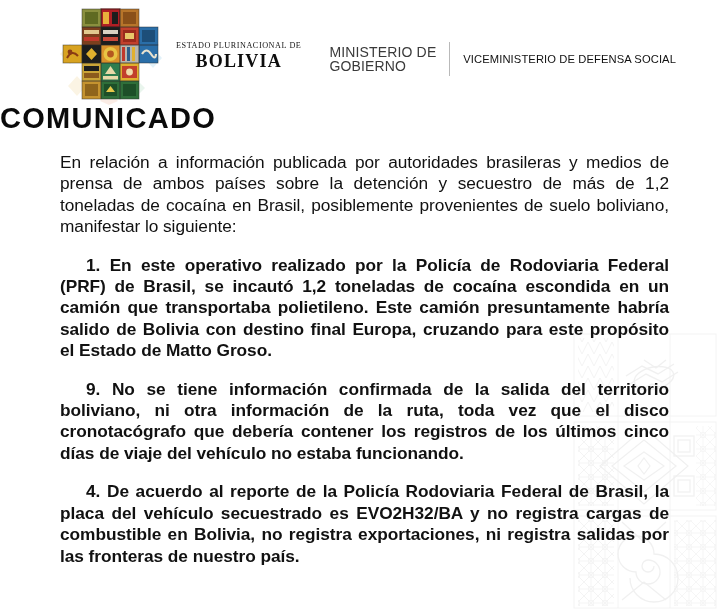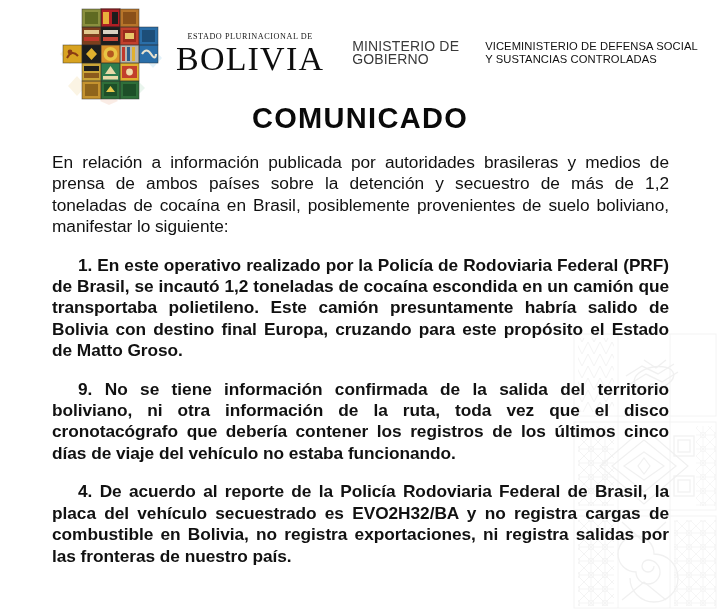--- a/index.html
+++ b/index.html
@@ -47,41 +47,41 @@
     width: 108px;
     height: 100px;
   }
   .brand-block {
     position: absolute;
     left: 176px;
     top: 33px;
     width: 500px;
     height: 46px;
     display: flex;
-    align-items: flex-start;
+    align-items: center;
   }
   .estado-bolivia {
     display: flex;
     flex-direction: column;
     align-items: center;
     padding-right: 14px;
   }
   .estado-line {
     font-family: "Liberation Serif", serif;
     font-size: 8.2px;
     letter-spacing: 0.55px;
     color: #151515;
     white-space: nowrap;
     line-height: 1;
     margin-bottom: 1px;
   }
   .bolivia-word {
     font-family: "Liberation Serif", serif;
-    font-size: 34px;
-    font-weight: 400;
+    font-size: 18px;
+    font-weight: 700;
     letter-spacing: 1.2px;
     color: #0d0d0d;
     line-height: 1;
   }
   .ministerio {
     margin-left: 14px;
     padding-right: 13px;
     font-size: 14px;
     line-height: 13.4px;
     color: #3a3a3a;
@@ -105,42 +105,41 @@
     white-space: nowrap;
     padding-top: 7px;
   }
 
   
   .doc-title {
     position: absolute;
     left: 0;
     top: 102px;
     width: 720px;
-    text-align: center;
     font-size: 29px;
     font-weight: 700;
     letter-spacing: 1.3px;
     color: #0a0a0a;
     z-index: 2;
   }
 
   
   .body-copy {
     position: absolute;
     left: 52px;
     top: 152px;
     width: 617px;
     z-index: 2;
   }
   .para {
     font-size: 17.3px;
     line-height: 21.4px;
     text-align: justify;
     color: #111111;
-    margin: 0 0 17px 0;
+    margin: 0 0 17px 8px;
     letter-spacing: -0.05px;
     font-stretch: condensed;
   }
   .para.indent {
     text-indent: 26px;
     font-weight: bold;
   }
   .para:last-child {
     margin-bottom: 0;
   }
@@ -309,21 +308,20 @@
 
       <div class="ministerio">
         <div>MINISTERIO DE</div>
         <div>GOBIERNO</div>
       </div>
 
       <div class="vdivider"></div>
 
       <div class="vicemin">
         <div>VICEMINISTERIO DE DEFENSA SOCIAL</div>
-        <div>Y SUSTANCIAS CONTROLADAS</div>
       </div>
     </div>
   </div>
 
   <div class="doc-title">COMUNICADO</div>
 
   <div class="body-copy">
     <p class="para">En relación a información publicada por autoridades brasileras y medios de prensa de ambos países sobre la detención y secuestro de más de 1,2 toneladas de cocaína en Brasil, posiblemente provenientes de suelo boliviano, manifestar lo siguiente:</p>
     <p class="para indent">1. En este operativo realizado por la Policía de Rodoviaria Federal (PRF) de Brasil, se incautó 1,2 toneladas de cocaína escondida en un camión que transportaba polietileno. Este camión presuntamente habría salido de Bolivia con destino final Europa, cruzando para este propósito el Estado de Matto Groso.</p>
     <p class="para indent">9. No se tiene información confirmada de la salida del territorio boliviano, ni otra información de la ruta, toda vez que el disco cronotacógrafo que debería contener los registros de los últimos cinco días de viaje del vehículo no estaba funcionando.</p>

